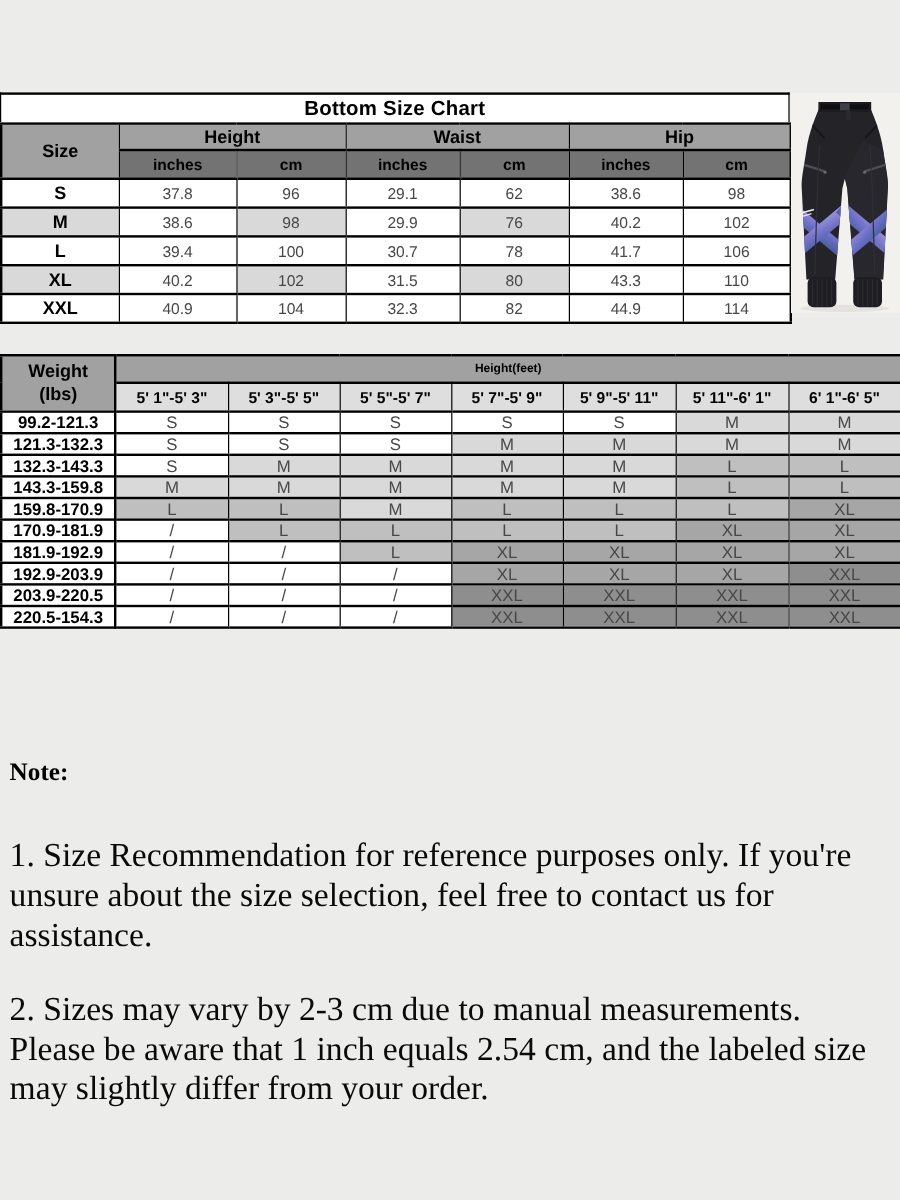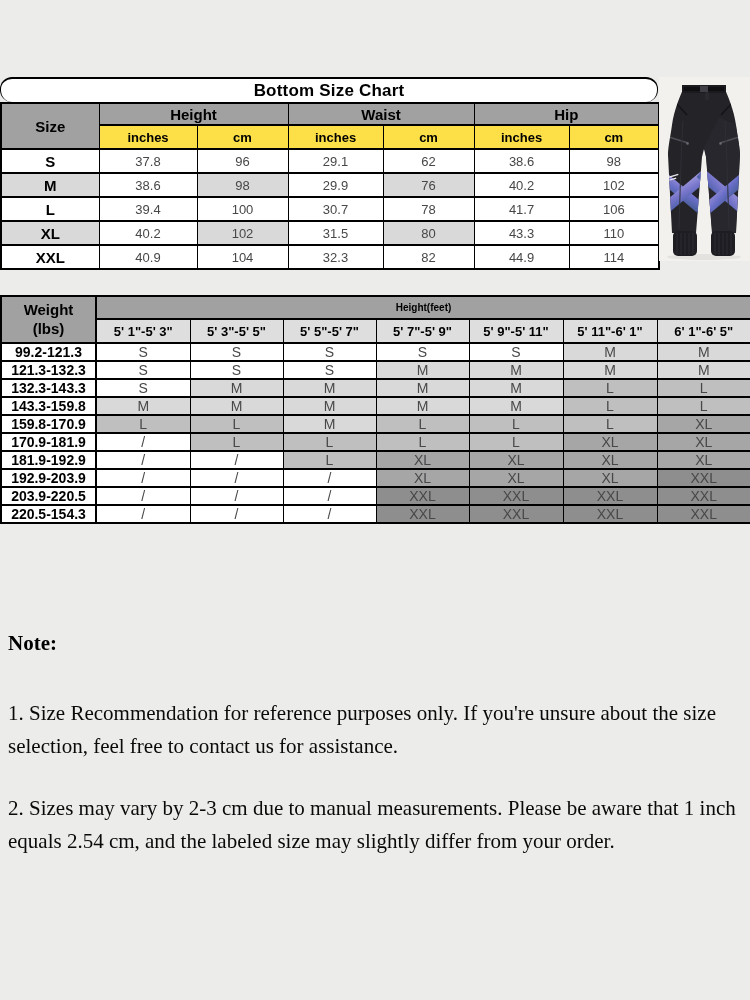--- a/index.html
+++ b/index.html
@@ -11,55 +11,55 @@
     color:#000;
     overflow:hidden;
   }
   .title-band {
     background:#ffffff;
     border-top:2px solid #000;
     border-left:1px solid #000;
     border-right:1px solid #000;
     height:25px;
     display:flex; align-items:center; justify-content:center;
-    font-weight:bold; font-size:17px; letter-spacing:0.2px;border-radius:12px;
+    font-weight:bold; font-size:17px; letter-spacing:0.2px;
   }
   table { border-collapse:collapse; table-layout:fixed; background:#fff; }
   th, td {
     border:1px solid #000;
     border-top-width:2px; border-bottom-width:2px;
     text-align:center; vertical-align:middle;
     overflow:hidden; white-space:nowrap;
   }
   
   #size-chart-section { position:absolute; top:77px; left:0; width:658px; }
   #size-chart { width:658px; border:2px solid #000; }
   #size-chart .hdr     { background:#a1a1a1; font-weight:bold; font-size:15px; height:22px; }
-  #size-chart .subhdr  { background:#fde047; font-weight:bold; font-size:13px; height:24px; }
+  #size-chart .subhdr  { background:#737373; font-weight:bold; font-size:13px; height:24px; }
   #size-chart td.size-col { font-weight:bold; font-size:15px; color:#000; height:24px; }
   #size-chart td.num   { font-size:13px; color:#474747; }
   #size-chart .shade   { background:#d9d9d9; }
   
   #product-photo { position:absolute; top:77px; left:659px; width:91px; height:184px; }
   
   #size-rec-section { position:absolute; top:295px; left:0; width:750px; }
   #size-rec { width:750px; border:2px solid #000; }
   #size-rec .hdr    { background:#a1a1a1; font-weight:bold; font-size:10px; height:23px; }
   #size-rec .hdr.weight-hdr { font-size:15px; line-height:1.25; }
   #size-rec .range-hdr { background:#dedede; font-weight:bold; font-size:13px; height:24px; }
   #size-rec td.w-col { font-weight:bold; font-size:14px; height:16px; border-right-width:2px; background:#fff; }
   #size-rec th.w-hd  { border-right-width:2px; }
   #size-rec td.rec   { font-size:14px; color:#48484a; }
   
   #notes {
     position:absolute; top:631px; left:8px; width:737px;
     font-family:"Liberation Serif", serif;
   }
   #notes .note-heading { font-size:21px; font-weight:bold; }
-  #notes p { font-size:21px; line-height:33px; margin-top:41px; color:#0a0a0a; }
+  #notes p { font-size:28px; line-height:33px; margin-top:41px; color:#0a0a0a; }
   #notes p + p { margin-top:29px; }
 </style>
 </head>
 <body>
 
 <section id="size-chart-section">
   <div class="title-band">Bottom Size Chart</div>
   <table id="size-chart">
     <colgroup>
       <col style="width:98px">

